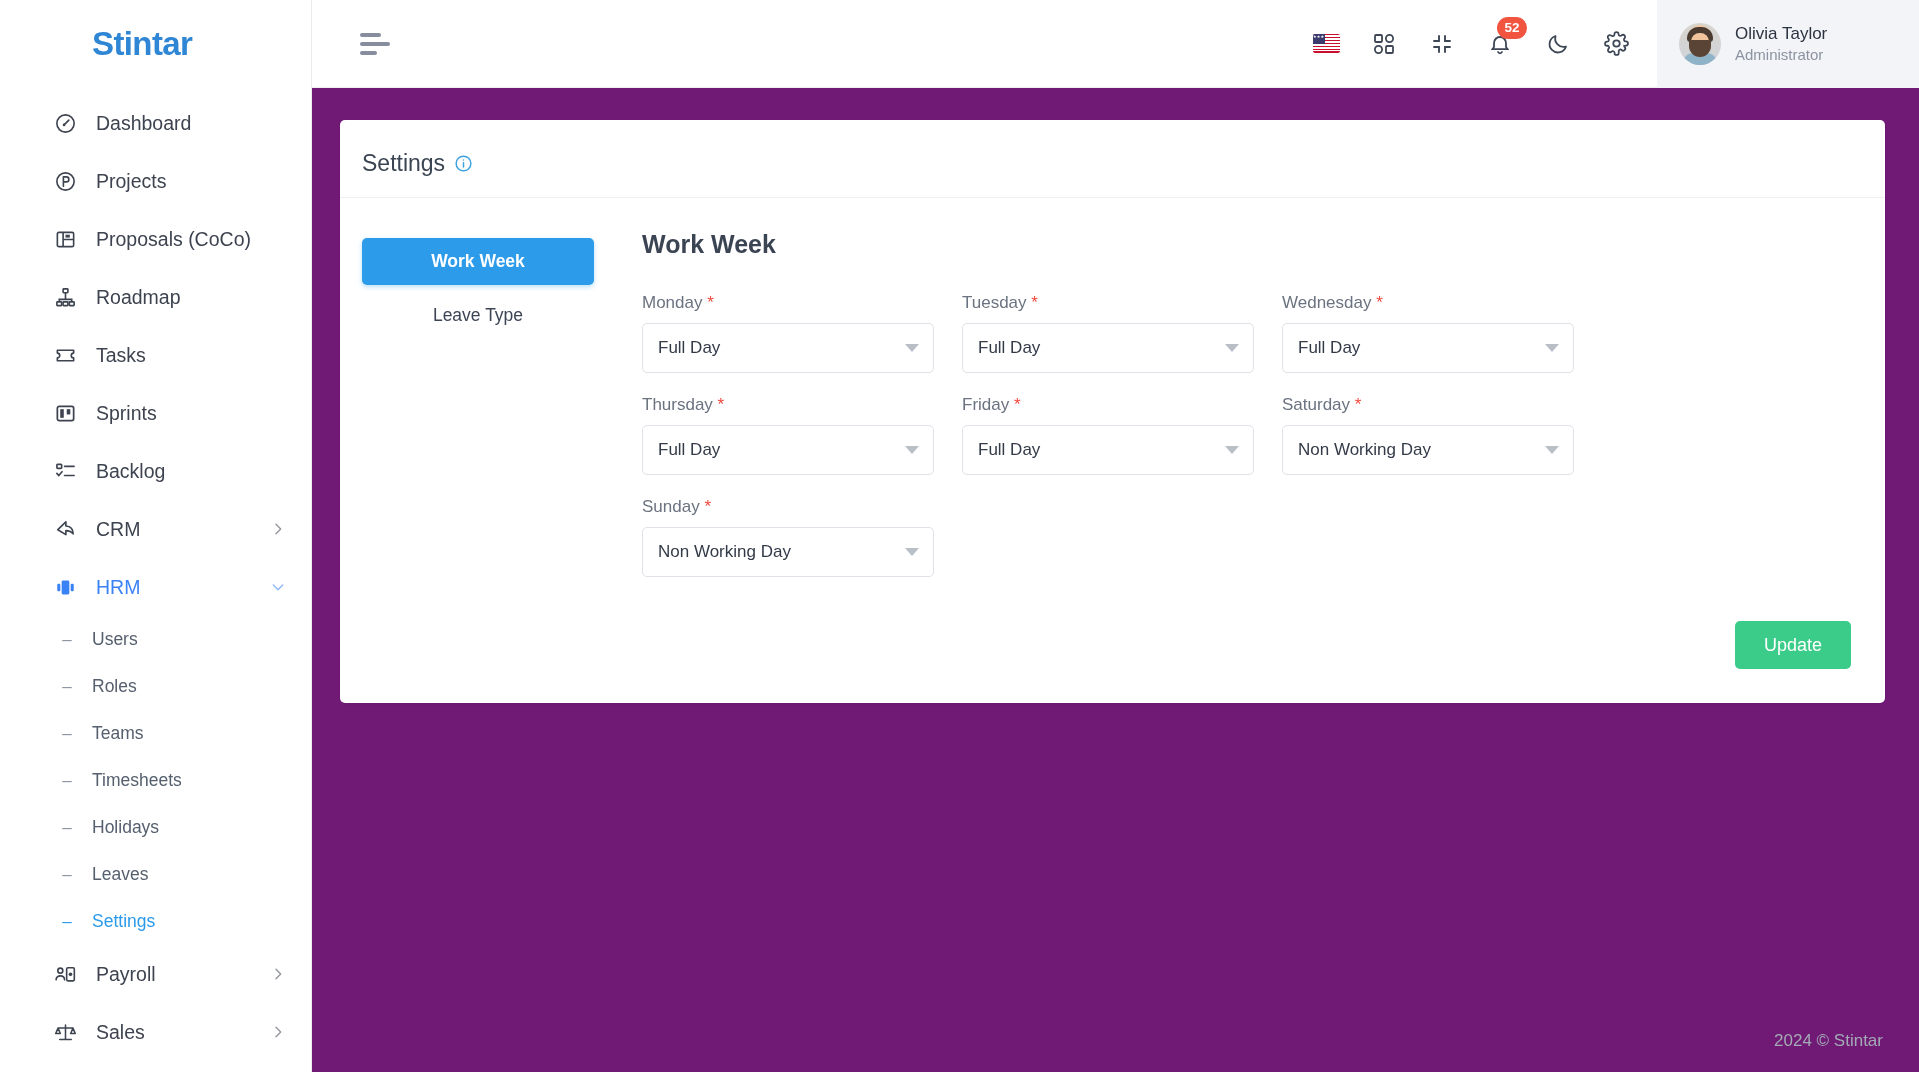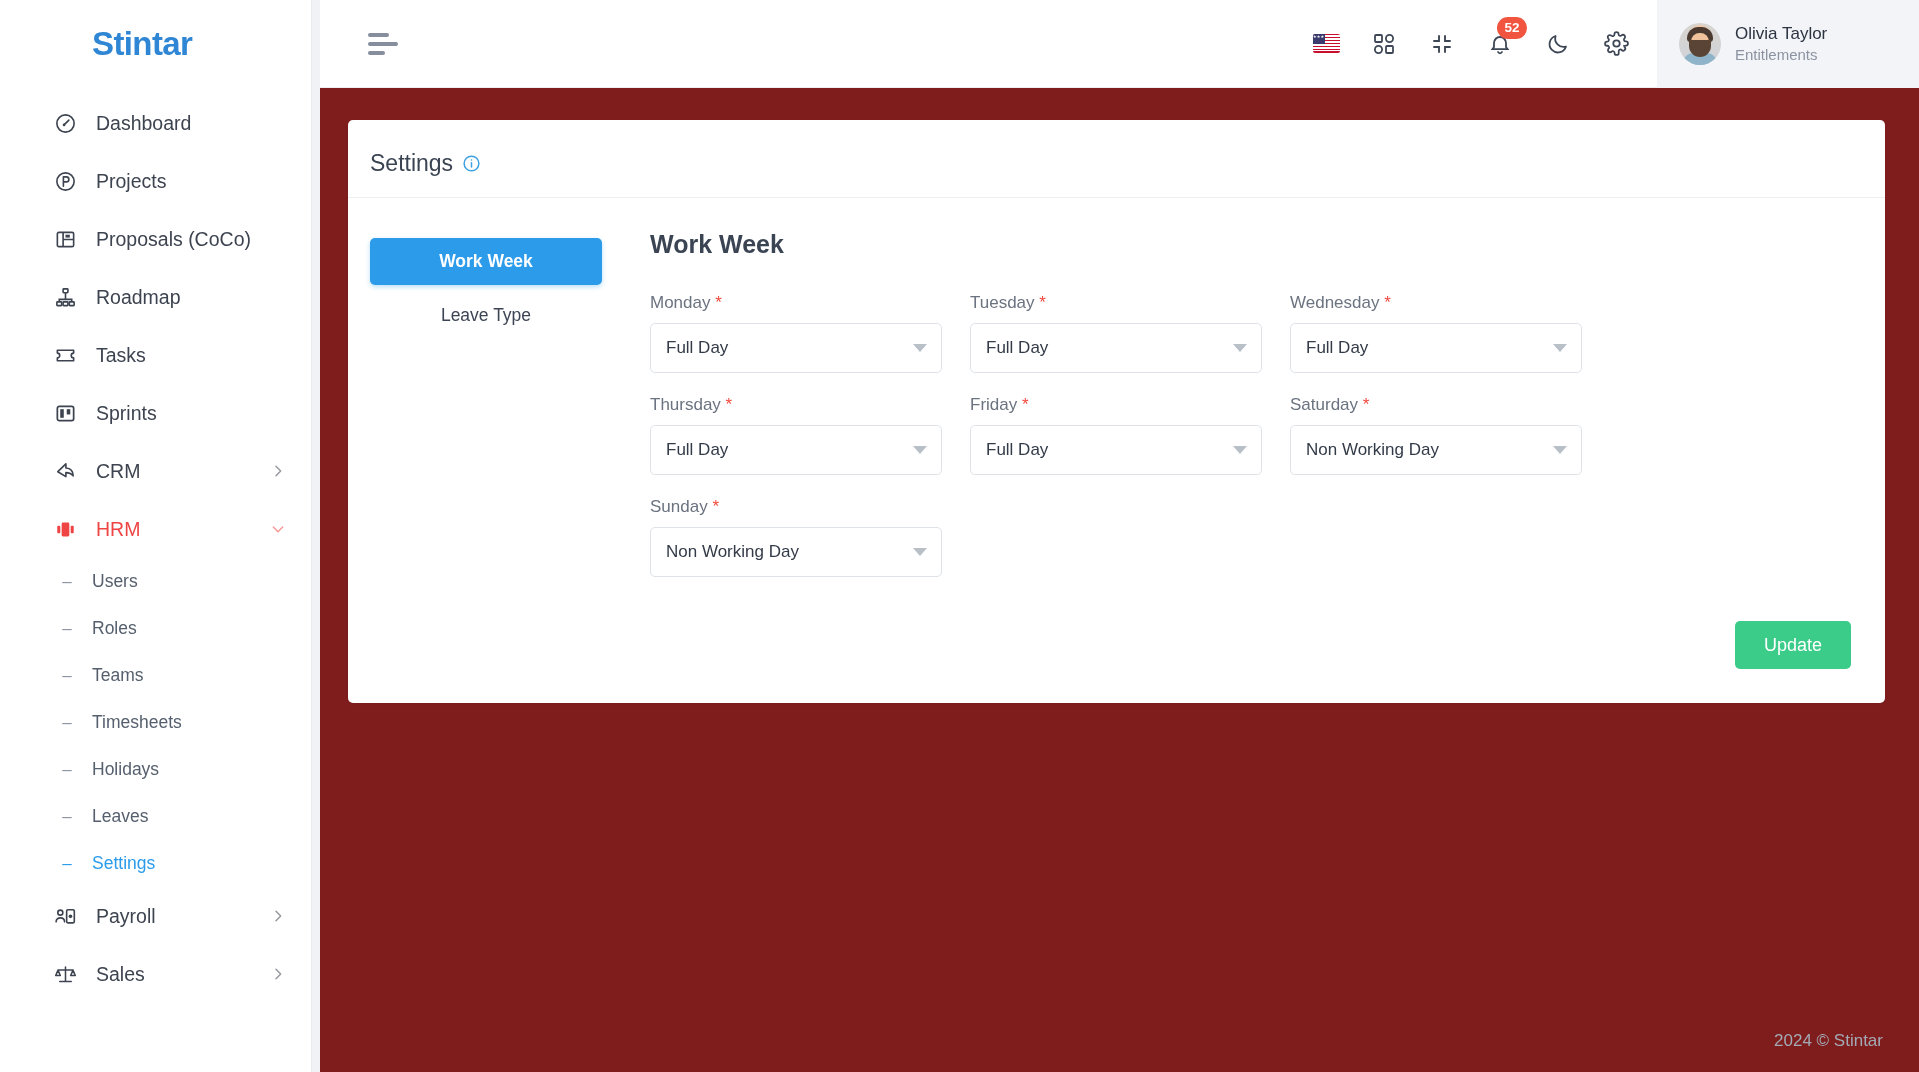--- a/index.html
+++ b/index.html
@@ -29,21 +29,21 @@
     font-size: 33px; font-weight: 700; color: #2f86d4;
     letter-spacing: -0.6px; display: flex; align-items: center;
   }
   .nav { flex: 1; padding-top: 6px; }
   .nav-item {
     display: flex; align-items: center;
     height: 58px; padding-left: 28px; padding-right: 24px;
     color: #3d4450; font-size: 19.5px;
     cursor: pointer; position: relative;
   }
-  .nav-item.active { color: #ef4444; }
+  .nav-item.active { color: #3b82f6; }
   .nav-ico {
     width: 26px; height: 26px; margin-right: 18px;
     display: flex; align-items: center; justify-content: center;
     flex: 0 0 26px;
   }
   .nav-ico svg { display: block; }
   .nav-label { flex: 1; white-space: nowrap; }
   .chev { width: 18px; height: 18px; opacity: .55; display:flex; align-items:center; justify-content:center;}
   .sub-item {
     display: flex; align-items: center;
@@ -51,21 +51,21 @@
     color: #555f6d; font-size: 17.5px; cursor: pointer;
   }
   .sub-item.active { color: #2b9bea; }
   .dash {
     width: 22px; margin-right: 14px; display:flex; align-items:center; justify-content:center;
     color: #8b93a1; font-size: 17px; line-height: 1;
   }
   .sub-item.active .dash { color: #2b9bea; }
 
   
-  .main { flex: 1; display: flex; flex-direction: column; min-width: 0; background:#7f1d1d;margin-left:8px;}
+  .main { flex: 1; display: flex; flex-direction: column; min-width: 0; background:#701a75;}
   .topbar {
     height: 88px; background: #fff;
     display: flex; align-items: center;
     border-bottom: 1px solid #eceef1;
     flex: 0 0 88px;
   }
   .hamburger {
     margin-left: 48px; width: 30px; cursor: pointer;
     display: flex; flex-direction: column; gap: 5px;
   }
@@ -239,20 +239,29 @@
             <svg width="23" height="23" viewBox="0 0 24 24" fill="none" stroke="currentColor" stroke-width="1.8">
               <rect x="3.5" y="4.5" width="17" height="15" rx="2"></rect>
               <rect x="6.5" y="7.5" width="3.7" height="9" fill="currentColor" stroke="none"></rect>
               <rect x="13.3" y="7.5" width="3.7" height="5.5" fill="currentColor" stroke="none"></rect>
             </svg>
           </span>
           <span class="nav-label">Sprints</span>
         </div>
         <div class="nav-item">
           <span class="nav-ico">
+            <svg width="23" height="23" viewBox="0 0 24 24" fill="none" stroke="currentColor" stroke-width="1.7" stroke-linecap="round">
+              <rect x="3" y="4.5" width="5" height="4.2" rx=".8"></rect>
+              <path d="M11 6.6h10M3 14l2 2.2 3.4-4M11 16.2h10"></path>
+            </svg>
+          </span>
+          <span class="nav-label">Backlog</span>
+        </div>
+        <div class="nav-item">
+          <span class="nav-ico">
             <svg width="23" height="23" viewBox="0 0 24 24" fill="none" stroke="currentColor" stroke-width="1.7" stroke-linejoin="round">
               <path d="M4 12.2 12.4 4v4.3c5 .3 7.6 3.6 7.6 8.3-1.8-2.6-4.3-3.4-7.6-3.4v4.2z"></path>
             </svg>
           </span>
           <span class="nav-label">CRM</span>
           <span class="chev">
             <svg width="16" height="16" viewBox="0 0 24 24" fill="none" stroke="currentColor" stroke-width="2.2" stroke-linecap="round" stroke-linejoin="round">
               <path d="M9 5l7 7-7 7"></path>
             </svg>
           </span>
@@ -389,21 +398,21 @@
 
       <div class="profile">
         <div class="avatar">
           <span class="shirt"></span>
             <span class="hair"></span>
           <span class="face"></span>
             <span class="beard"></span>
         </div>
         <div class="profile-meta">
           <span class="p-name">Olivia Taylor</span>
-          <span class="p-role">Entitlements</span>
+          <span class="p-role">Administrator</span>
         </div>
       </div>
     </header>
 
     <div class="content">
       <section class="card">
         <div class="card-head">
           <span class="card-title">Settings</span>
           <span class="info-ico">
             <svg width="19" height="19" viewBox="0 0 24 24" fill="none" stroke="#3fa2e0" stroke-width="1.9" stroke-linecap="round">

